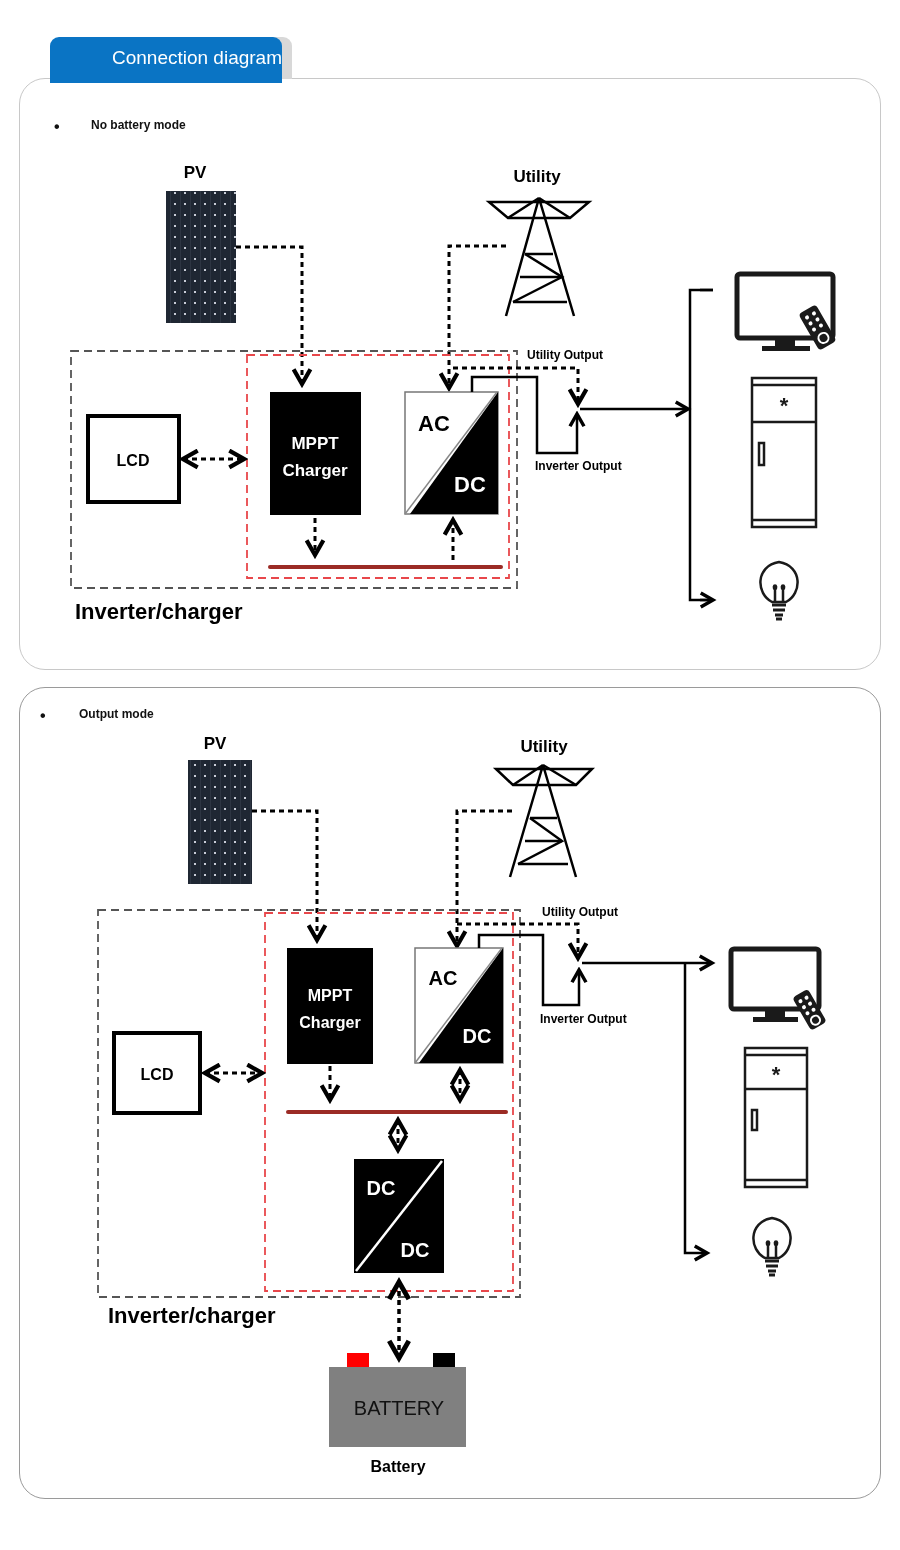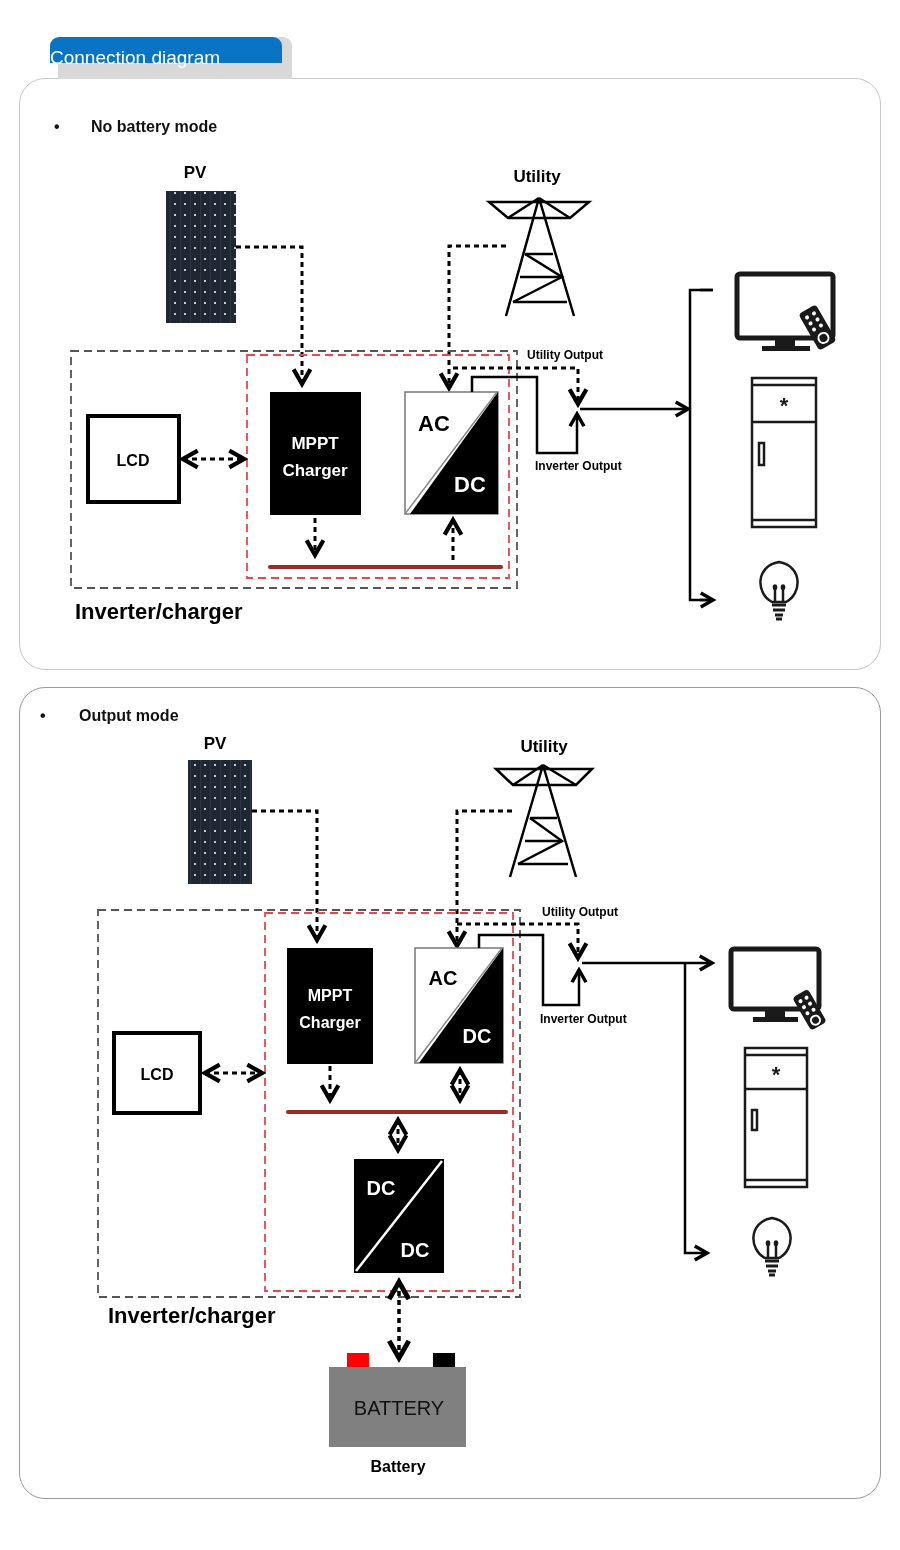--- a/index.html
+++ b/index.html
@@ -1,22 +1,22 @@
 <!DOCTYPE html>
 <html><head>
 <meta charset="utf-8">
 <style>
   html,body{margin:0;padding:0;background:#fff;}
   body{width:900px;height:1550px;position:relative;overflow:hidden;font-family:"Liberation Sans",sans-serif;}
-  .tab{position:absolute;left:50px;top:37px;width:232px;height:26px;background:#0a74c4;border-radius:9px 9px 0 0;color:#fff;font-size:19px;line-height:42px;text-align:left;z-index:2;}
+  .tab{position:absolute;left:50px;top:37px;width:232px;height:46px;background:#0a74c4;border-radius:9px 9px 0 0;color:#fff;font-size:19px;line-height:42px;text-align:right;z-index:2;}
   .tab-shadow{position:absolute;left:58px;top:37px;width:234px;height:42px;background:#d8d8d8;border-radius:9px 9px 0 0;z-index:1;}
   .panel{position:absolute;left:19px;width:860px;border:1.5px solid #c8c8c8;border-radius:26px;background:#fff;}
   #panel1{top:78px;height:590px;}
   #panel2{top:687px;height:810px;border-color:#9a9a9a;}
-  .heading{position:absolute;font-size:16px;font-weight:bold;color:#111;}
+  .heading{position:absolute;font-size:12px;font-weight:bold;color:#111;}
   .bullet{position:absolute;font-size:16px;font-weight:bold;color:#111;}
   svg{position:absolute;left:0;top:0;overflow:visible;}
   svg text{font-family:"Liberation Sans",sans-serif;font-weight:bold;}
 </style>
 </head>
 <body>
 
 <div class="tab-shadow"></div>
 <div class="tab">Connection diagram</div>
 

